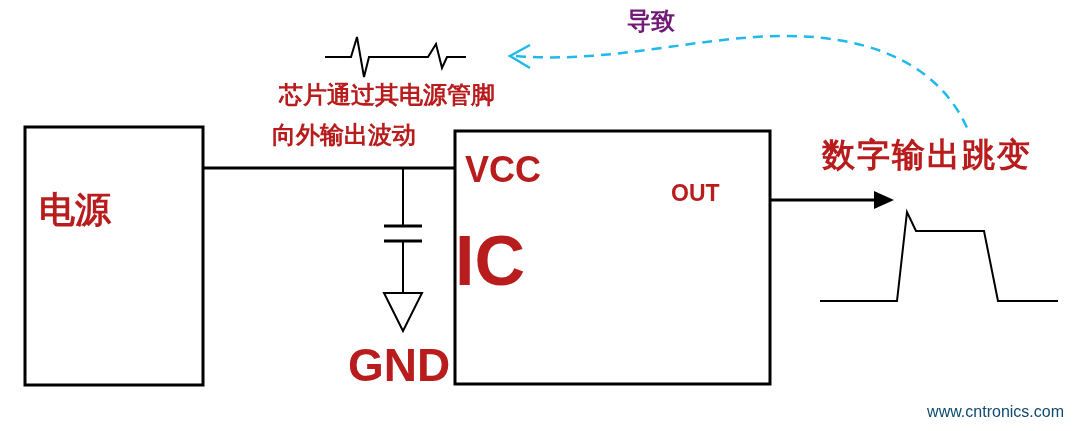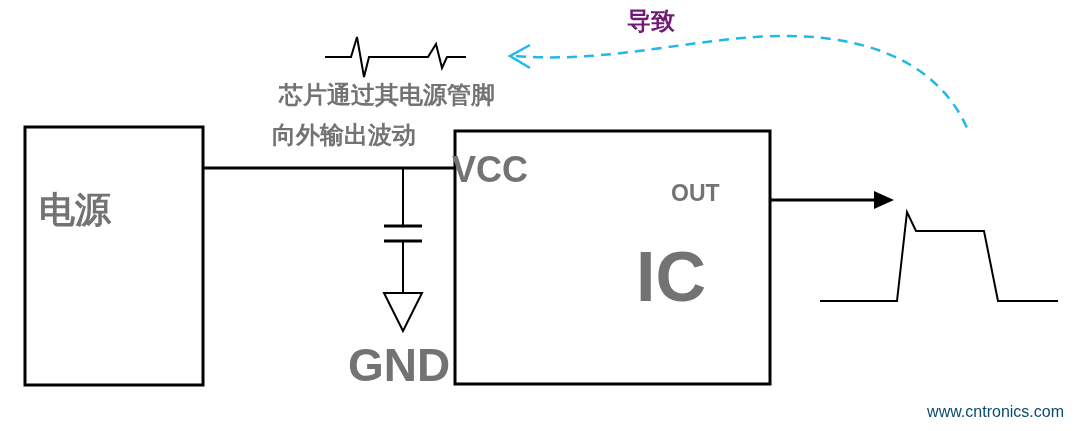--- a/index.html
+++ b/index.html
@@ -9,25 +9,25 @@
     height: 431px;
     background: #ffffff;
     font-family: "Liberation Sans", sans-serif;
     overflow: hidden;
   }
   .canvas svg.layer {
     position: absolute;
     left: 0; top: 0;
   }
   .abs { position: absolute; white-space: nowrap; }
-  .lbl { color: #737373; font-weight: bold; line-height: 1; }
+  .lbl { color: #b91c1c; font-weight: bold; line-height: 1; }
   .power-label   { left: 39px;  top: 192px; width: 174px; text-align: left; font-size: 36px; }
-  .vcc-label     { left: 452px; top: 152px; font-size: 36px; }
+  .vcc-label     { left: 465px; top: 152px; font-size: 36px; }
   .out-label     { left: 671px; top: 174px; font-size: 23px; margin-top: 8px; }
-  .ic-label      { left: 455px; top: 226px; width: 251px; text-align: right; font-size: 70px; margin-top: 16px; }
+  .ic-label      { left: 455px; top: 226px; width: 251px; text-align: left; font-size: 70px; }
   .gnd-label     { left: 348px; top: 342px; font-size: 46px; }
   .annot-1       { left: 279px; top: 83px;  font-size: 24px; }
   .annot-2       { left: 272px; top: 123px; font-size: 24px; }
   .cause-label   { left: 627px; top: 9px;   font-size: 24px; color: #701a75; }
   .jump-label    { left: 822px; top: 138px; font-size: 33px; letter-spacing: 2px; }
   .watermark     { right: 16px; bottom: 10px; font-size: 16px; color: #0c4a6e; font-weight: normal; }
 </style>
 </head>
 <body>
 
@@ -74,15 +74,16 @@
   <div class="abs lbl ic-label">IC</div>
 
   <div class="abs lbl gnd-label">GND</div>
 
   <div class="abs lbl annot-1">芯片通过其电源管脚</div>
 
   <div class="abs lbl annot-2">向外输出波动</div>
 
   <div class="abs lbl cause-label">导致</div>
 
+  <div class="abs lbl jump-label">数字输出跳变</div>
 
   <div class="abs watermark">www.cntronics.com</div>
 </div>
 
 </body></html>

